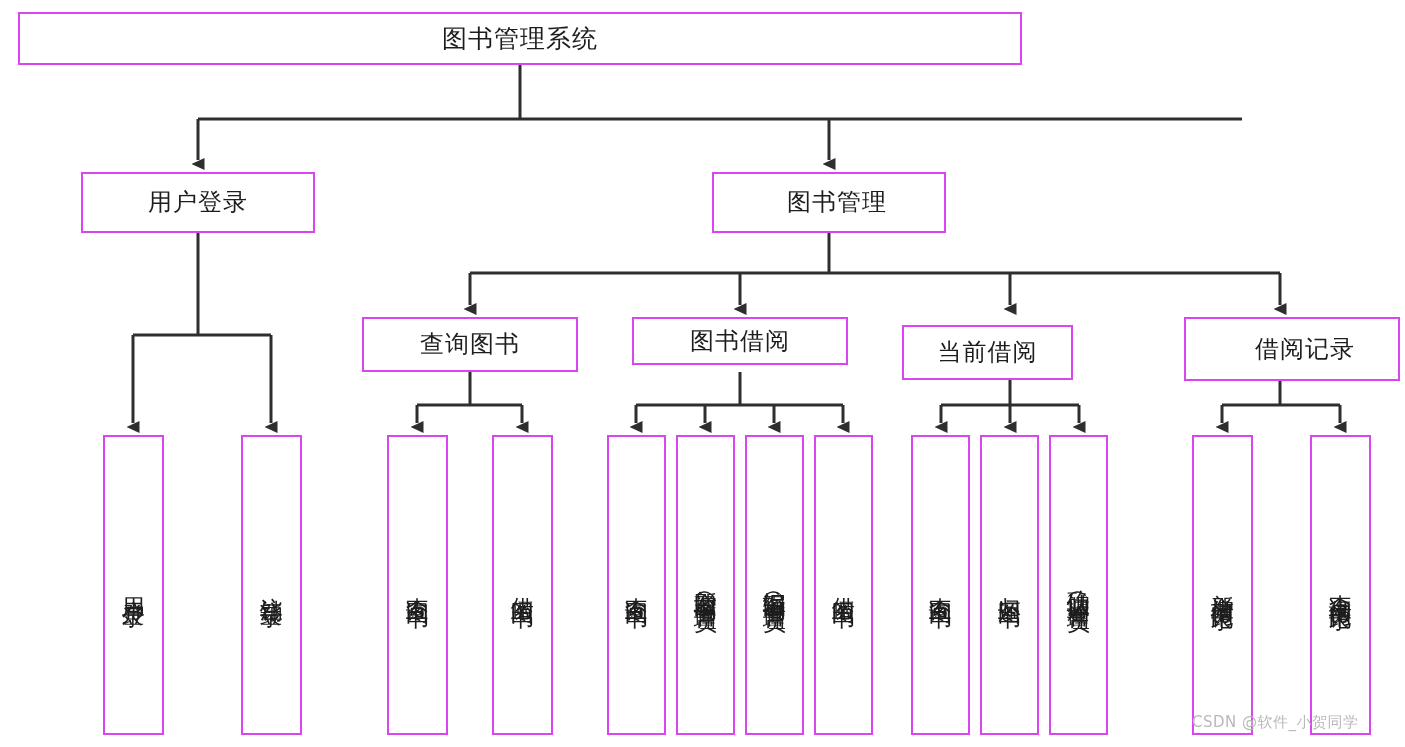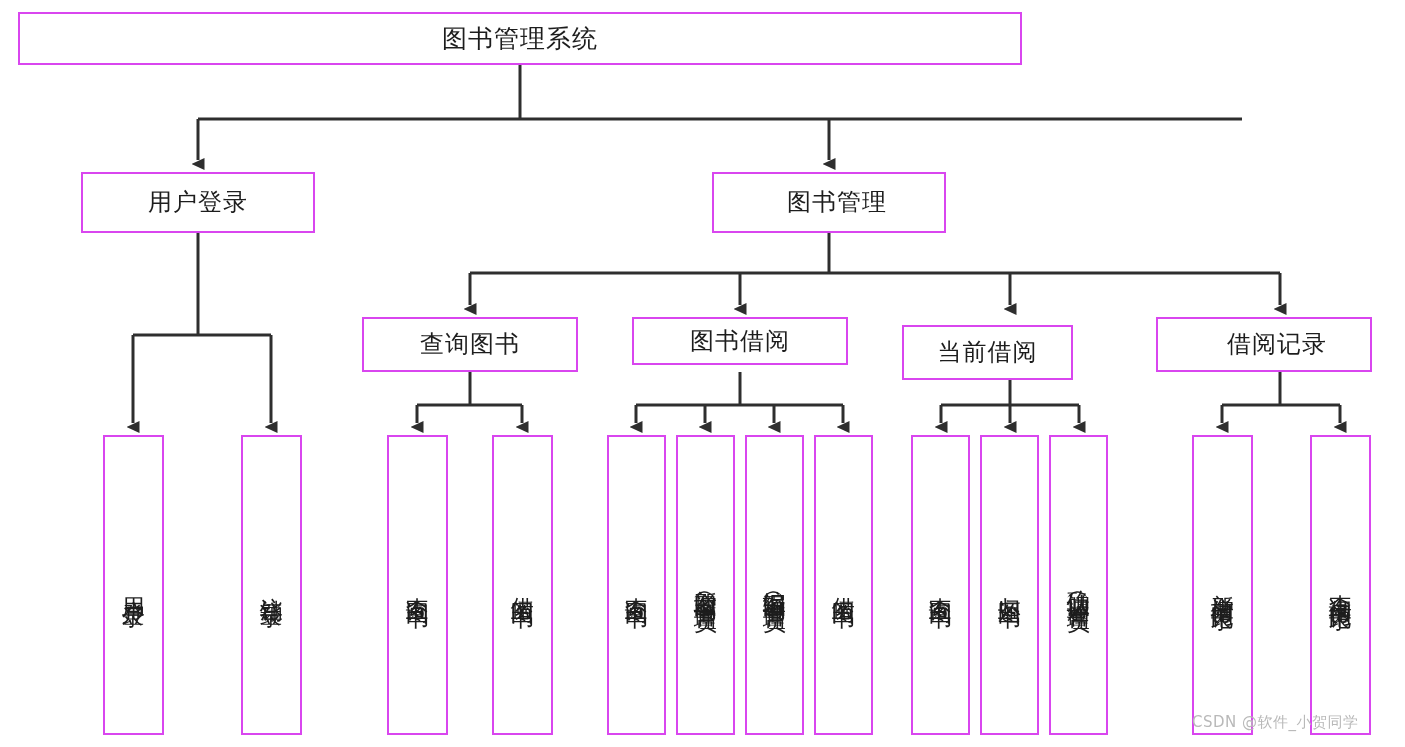--- a/index.html
+++ b/index.html
@@ -116,21 +116,21 @@
   </svg>
 
   <div class="node horiz title" style="left:18px; top:12px; width:1004px; height:53px;">图书管理系统</div>
 
   <div class="node horiz" style="left:81px; top:172px; width:234px; height:61px;">用户登录</div>
   <div class="node horiz" style="left:712px; top:172px; width:234px; height:61px;padding-left:16px;">图书管理</div>
 
   <div class="node horiz" style="left:362px; top:317px; width:216px; height:55px;">查询图书</div>
   <div class="node horiz" style="left:632px; top:317px; width:216px; height:48px;">图书借阅</div>
   <div class="node horiz" style="left:902px; top:325px; width:171px; height:55px;">当前借阅</div>
-  <div class="node horiz" style="left:1156px; top:317px; width:216px; height:55px;padding-left:26px;">借阅记录</div>
+  <div class="node horiz" style="left:1184px; top:317px; width:216px; height:64px;padding-left:26px;">借阅记录</div>
 
   <div class="node vert" style="left:103px; top:435px; width:61px; height:300px;">用户登录</div>
   <div class="node vert" style="left:241px; top:435px; width:61px; height:300px;">注销登录</div>
 
   <div class="node vert" style="left:387px; top:435px; width:61px; height:300px;">查询图书</div>
   <div class="node vert" style="left:492px; top:435px; width:61px; height:300px;">借阅图书</div>
 
   <div class="node vert" style="left:607px; top:435px; width:59px; height:300px;">查询图书</div>
   <div class="node vert" style="left:676px; top:435px; width:59px; height:300px;">新增图书（管理员）</div>
   <div class="node vert" style="left:745px; top:435px; width:59px; height:300px;">编辑图书（管理员）</div>

